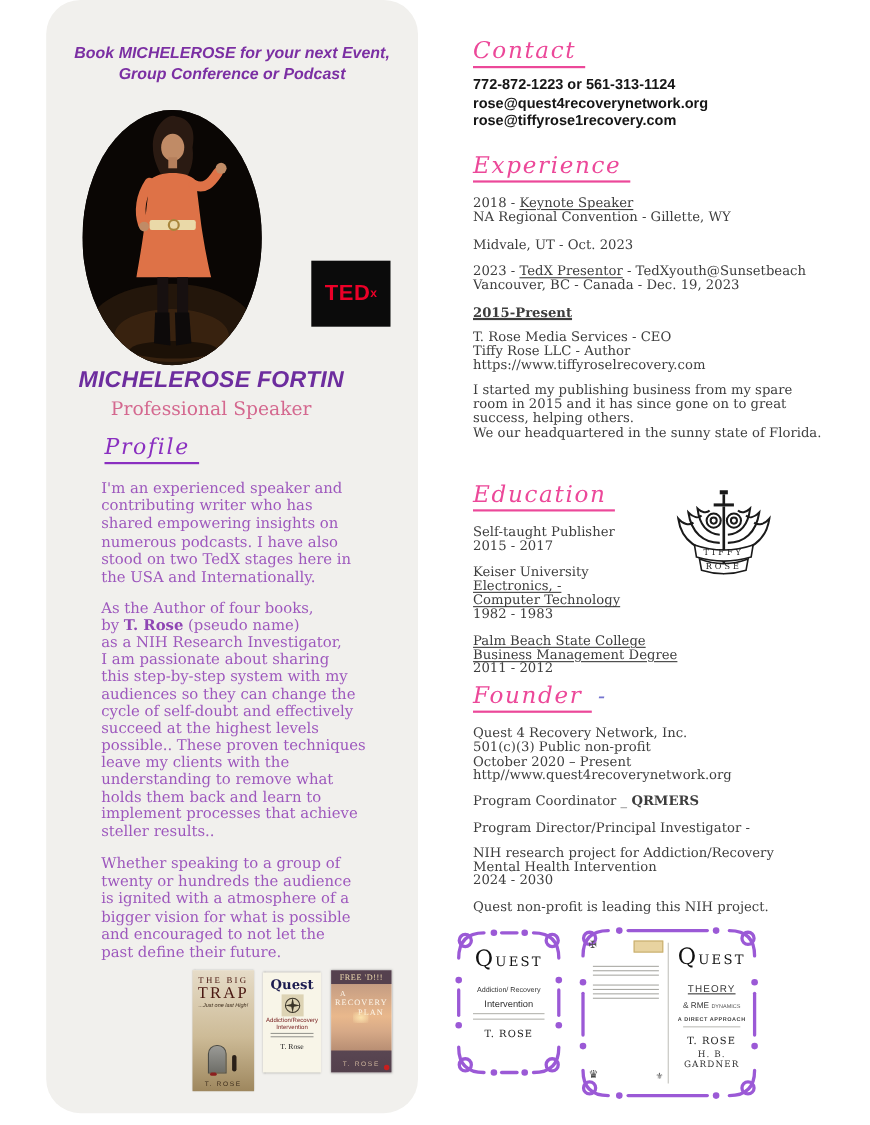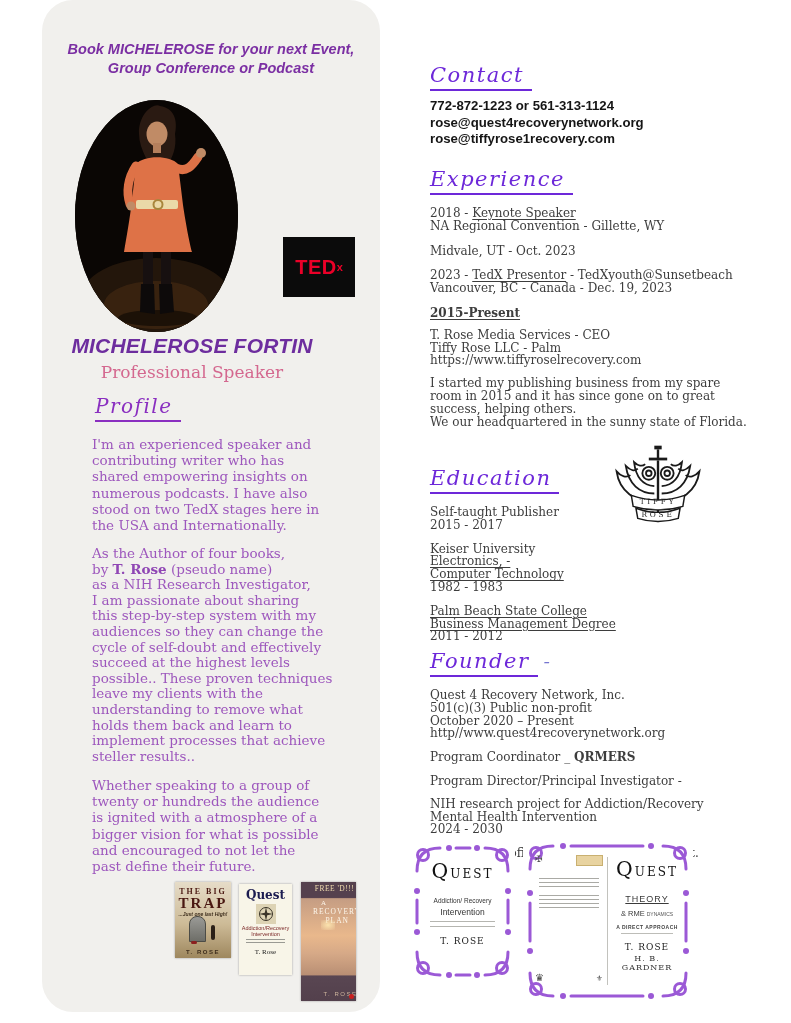--- a/index.html
+++ b/index.html
@@ -35,62 +35,62 @@
   .ppar { position:absolute; left:50px; width:262px; font-family:"DejaVu Serif", serif;
           font-size:13.5px; color:#9d57bd; white-space:pre-line; }
   .p1 { top:436px; line-height:16.2px; }
   .p2 { top:546px; line-height:15.6px; }
   .p3 { top:777px; line-height:16.2px; }
   .ppar b { font-weight:bold; color:#8f46b4; }
 
   
   .books-row { position:absolute; left:133px; top:882px; display:flex; align-items:flex-start; }
   .book { position:relative; overflow:hidden; box-shadow:0 0 2px rgba(0,0,0,.35); }
-  .book1 { width:56px; height:76px; margin-right:8px;
-           background:linear-gradient(180deg,#e6dcc8 0%,#cdbb97 55%,#9e875e 100%); text-align:center;font-weight:bold; }
+  .book1 { width:56px; height:110px; margin-right:8px;
+           background:linear-gradient(180deg,#e6dcc8 0%,#cdbb97 55%,#9e875e 100%); text-align:center; }
   .book1 .t1 { font-family:"Liberation Serif", serif; font-size:8px; letter-spacing:2px; color:#4a1812; margin-top:5px; }
   .book1 .t2 { font-family:"Liberation Serif", serif; font-size:15px; letter-spacing:2px; color:#4a1812; line-height:14px; }
   .book1 .sub { font-style:italic; font-size:5px; color:#3d2d1c; margin-top:1px; }
   .book1 .stone { position:absolute; left:14px; bottom:16px; width:17px; height:26px;
                   background:linear-gradient(180deg,#9a9a96,#6e6e68); border:1px solid #4c4c46;
                   border-radius:8px 8px 0 0; }
   .book1 .fig { position:absolute; left:36px; bottom:18px; width:4px; height:15px; background:#2a2018; border-radius:2px; }
   .book1 .flower { position:absolute; left:16px; bottom:14px; width:6px; height:3px; background:#8c1f1f; border-radius:2px; }
   .book1 .auth { position:absolute; bottom:3px; width:100%; font-size:6px; letter-spacing:1.5px; color:#3d2d1c; }
 
   .book2 { width:53px; height:91px; margin-right:9px; margin-top:2px; background:#f8f5e8; text-align:center; }
   .book2 .t { font-family:"DejaVu Serif", serif; font-weight:bold; font-size:12px; color:#1c1c50; margin-top:4px; }
   .book2 .comp { margin:2px auto 1px auto; width:20px; height:20px; background:#ddd3b4; display:flex; align-items:center; justify-content:center; }
   .book2 .s1 { font-size:5.5px; color:#7a2525; margin-top:1px; }
   .book2 .s2 { font-size:5.5px; color:#7a2525; }
   .book2 .bar { height:1px; background:#9a9a93; margin:2px 7px 0 7px; }
   .book2 .auth { font-family:"Liberation Serif", serif; font-size:7px; color:#222; margin-top:5px; }
 
-  .book3 { width:55px; height:119px; background:linear-gradient(180deg,#55414e 0%,#55414e 13%,#c59d83 14%,#e9b88c 45%,#d6a987 60%,#b98f74 78%,#594652 79%,#53404c 100%); text-align:center;padding-left:12px; }
+  .book3 { width:55px; height:93px; background:linear-gradient(180deg,#55414e 0%,#55414e 13%,#c59d83 14%,#e9b88c 45%,#d6a987 60%,#b98f74 78%,#594652 79%,#53404c 100%); text-align:center; }
   .book3 .t { font-family:"Liberation Serif", serif; font-size:7.5px; color:#f0ddb0; margin-top:2px; letter-spacing:0.5px; }
   .book3 .r1 { font-family:"Liberation Serif", serif; font-size:7px; color:#fdf6ea; margin-top:6px; text-align:left; padding-left:8px; }
   .book3 .r2 { font-family:"Liberation Serif", serif; font-size:7.5px; color:#fdf6ea; letter-spacing:1px; }
   .book3 .r3 { font-family:"Liberation Serif", serif; font-size:7.5px; color:#fdf6ea; letter-spacing:1px; text-align:right; padding-right:7px; }
   .book3 .sun { position:absolute; left:20px; top:38px; width:14px; height:10px; background:radial-gradient(ellipse,#fbe3ae, rgba(251,227,174,0)); }
   .book3 .auth { position:absolute; bottom:4px; width:100%; font-size:6px; letter-spacing:1.5px; color:#cdb49c; }
   .book3 .dot { position:absolute; right:2px; bottom:2px; width:5px; height:5px; background:#c81f1f; border-radius:50%; }
 
   
-  .rhead { font-size:21px; color:#6d28d9;margin-top:29px; }
+  .rhead { font-size:21px; color:#ec4899; }
   .sec { position:absolute; left:430px; width:330px; }
   .contact-sec { top:34px; }
   .contact-info { margin-top:7px; font-size:13.2px; font-weight:600; color:#151515; line-height:16.5px; }
 
   .serifbody { font-family:"DejaVu Serif", serif; font-size:12px; line-height:12.8px; color:#3d3d3d; }
   .exp-sec { top:138px; }
   .secbody { margin-top:12px; }
   .ent { margin-bottom:12px; }
   .u { text-decoration:underline; text-underline-offset:2px; }
   .b { font-weight:bold; }
-  .mb9 { margin-bottom:9px; } .mb10 { margin-bottom:10px; } .mb11 { margin-bottom:11px; }
+  .mb9 { margin-bottom:9px;text-decoration:underline; } .mb10 { margin-bottom:10px; } .mb11 { margin-bottom:11px; }
   .pre { white-space:pre-line; }
 
   .edu-sec { top:437px; }
   .crest { position:absolute; left:612px; top:442px; width:92px; height:92px; }
   .founder-sec { top:620px; }
   .hsuffix { font-family:"DejaVu Serif", serif; font-style:italic; color:#7575d0; font-size:19px; }
 
   
   .cert { position:absolute; background:#ffffff; }
   .cert svg.frame { position:absolute; left:0; top:0; }
@@ -252,21 +252,21 @@
       <div class="ent">
         <div>Midvale, UT - Oct. 2023</div>
       </div>
       <div class="ent">
         <div><span>2023 - </span><span class="u">TedX Presentor</span><span> - TedXyouth@Sunsetbeach</span></div>
         <div>Vancouver, BC - Canada - Dec. 19, 2023</div>
       </div>
       <div class="mb9"><span class="u b">2015-Present</span></div>
       <div class="mb10">
         <div>T. Rose Media Services  - CEO</div>
-        <div>Tiffy Rose LLC - Palm</div>
+        <div>Tiffy Rose LLC - Author</div>
         <div>https://www.tiffyroselrecovery.com</div>
       </div>
       <div class="pre">I started my publishing business  from my spare
 room in 2015 and it has since gone on to great
 success, helping others.
 We our headquartered in the sunny state of Florida.</div>
     </div>
   </div>
 
   <div class="sec edu-sec">

